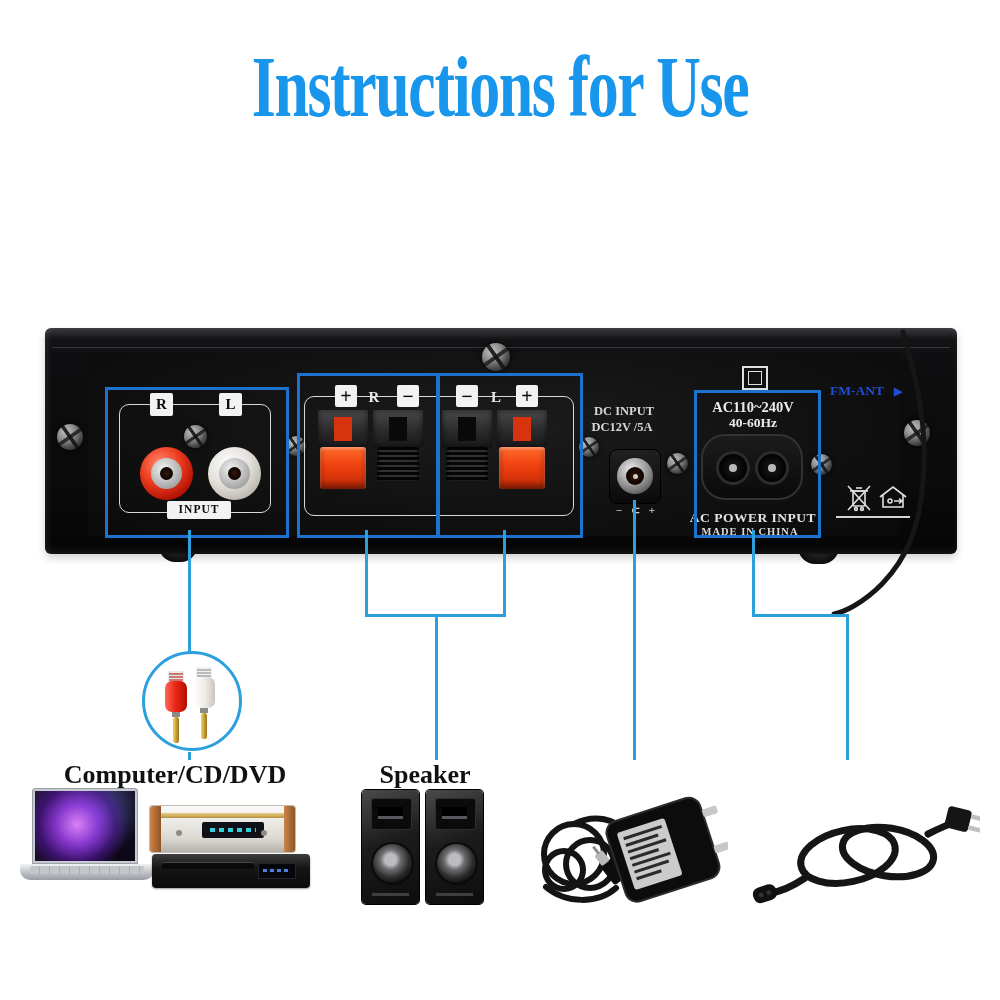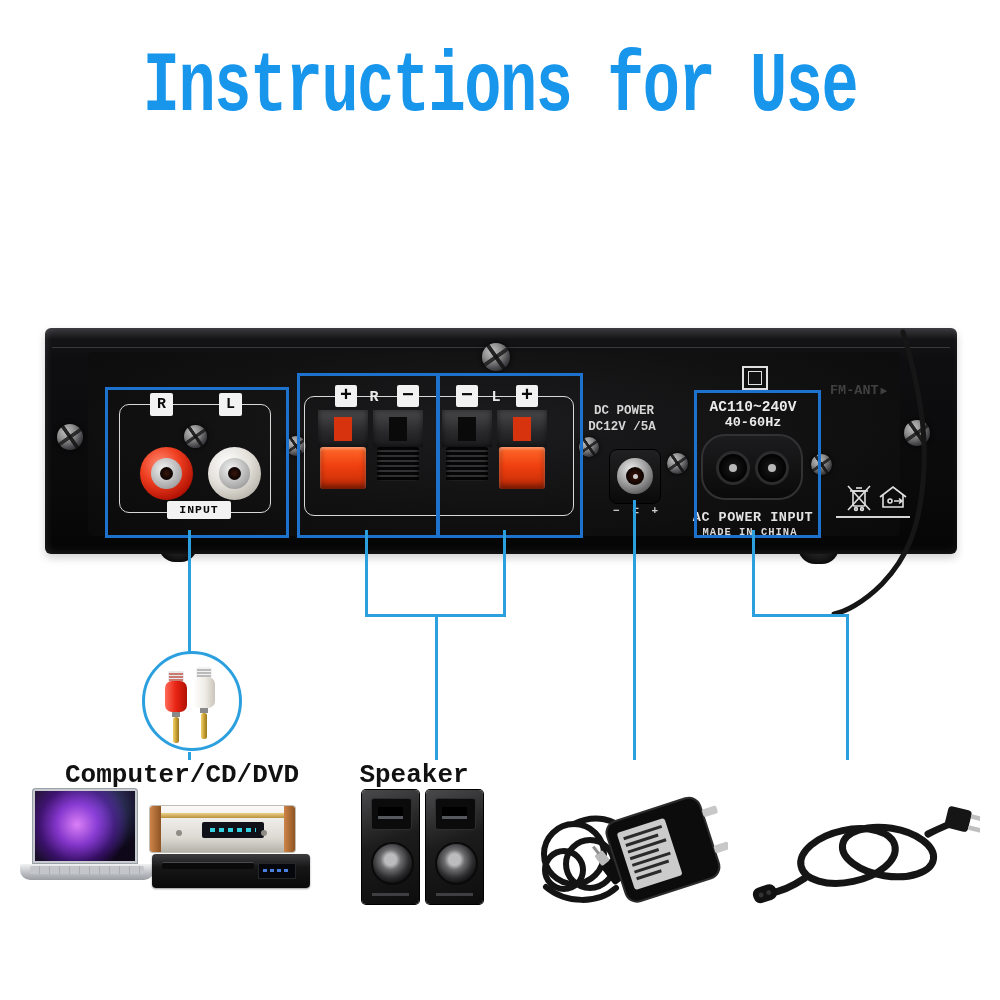--- a/index.html
+++ b/index.html
@@ -1,17 +1,17 @@
 <!DOCTYPE html>
 <html style="--title-blue: #1896EC; --box-blue: #1C72CC; --line-blue: #2CA0DF; --terminal-red: #E8401A;"><head>
 <meta charset="utf-8">
 <style>
   html,body{margin:0;padding:0;background:#fff;}
   .stage{position:relative;width:1000px;height:1000px;background:#fff;overflow:hidden;
-         font-family:Liberation Mono, monospace;}
+         font-family:Liberation Serif, serif;}
   .abs{position:absolute;}
 
   
   .title{position:absolute;left:0;right:0;top:44px;text-align:center;
          font-size:86px;font-weight:bold;letter-spacing:-2px;line-height:1;
          color:var(--title-blue,#1896EC);transform:scaleX(.72);}
 
   
   .amp-body{left:45px;top:328px;width:912px;height:226px;z-index:1;border-radius:6px;
     background:linear-gradient(180deg,#3a3a3e 0%,#141416 5%,#0e0e10 14%,#0a0a0b 70%,#050505 100%);
@@ -114,22 +114,22 @@
   .ac-inlet{left:701px;top:434px;width:98px;height:62px;z-index:4;border-radius:24px;
     background:linear-gradient(180deg,#1c1c1e,#0a0a0a);border:2px solid #323234;}
   .ac-pinwell{position:absolute;top:15px;width:28px;height:28px;border-radius:50%;
     background:radial-gradient(#1a1a1b,#000 75%);border:3px solid #2c2c2e;}
   .ac-pw1{left:13px;} .ac-pw2{left:52px;}
   .ac-pin{position:absolute;left:10px;top:10px;width:8px;height:8px;border-radius:50%;background:#b9b9b9;}
   .ac-label{left:683px;top:510px;width:140px;font-size:13.5px;letter-spacing:.5px;color:#e4e4e4;}
   .ac-origin{left:690px;top:526px;width:120px;font-size:10.5px;letter-spacing:1px;color:#dadada;}
 
   
-  .fm{left:830px;top:383px;z-index:4;display:flex;align-items:center;gap:2px;
-      font-weight:bold;font-size:13.5px;color:#404040;}
+  .fm{left:830px;top:383px;z-index:4;display:flex;align-items:center;gap:10px;
+      font-weight:bold;font-size:13.5px;color:#1d4ed8;}
   .fm-arrow{font-size:11px;}
   .icon-svg{z-index:4;}
   .wire-svg{left:790px;top:322px;width:170px;height:300px;z-index:3;}
   .cert-line{left:836px;top:516px;width:74px;height:2px;background:#d5d5d5;z-index:4;}
 
   
   .ln{z-index:6;background:var(--line-blue,#2CA0DF);}
   .ln-input{left:188px;top:530px;width:3px;height:124px;}
   .ln-input2{left:188px;top:752px;width:3px;height:8px;}
   .ln-spk-l{left:365px;top:530px;width:3px;height:87px;}
@@ -139,22 +139,22 @@
   .ln-dc{left:633px;top:500px;width:3px;height:260px;}
   .ln-ac1{left:752px;top:530px;width:3px;height:87px;}
   .ln-ac-h{left:752px;top:614px;width:97px;height:3px;}
   .ln-ac2{left:846px;top:614px;width:3px;height:146px;}
   .rca-circle{left:142px;top:651px;width:94px;height:94px;z-index:7;background:#fff;
     border:3px solid var(--line-blue,#2CA0DF);border-radius:50%;overflow:hidden;}
 
   
   .cap{z-index:3;top:760px;height:30px;font-size:26px;font-weight:bold;color:#111;
        text-align:center;line-height:30px;}
-  .cap-computer{left:52px;width:260px;}
-  .cap-speaker{left:334px;width:160px;text-align:center;}
+  .cap-computer{left:45px;width:260px;}
+  .cap-speaker{left:345px;width:160px;text-align:center;}
   .cap-dc{left:500px;width:245px;}
   .cap-ac{left:742px;width:245px;}
 
   
   .prod{z-index:2;}
   .laptop{left:20px;top:788px;width:134px;height:102px;}
   .lap-screen{position:absolute;left:12px;top:0;width:106px;height:76px;background:#c7cbd0;
     border-radius:4px 4px 0 0;box-shadow:inset 0 0 0 1px #9aa0a6;}
   .lap-display{position:absolute;left:3px;top:3px;right:3px;bottom:3px;
     background:
@@ -261,21 +261,21 @@
     <div class="clip-btn"></div>
   </div>
   <div class="abs clip red c4">
     <div class="clip-top"></div>
     <div class="clip-btn"></div>
   </div>
 
   <div class="abs bluebox box-spk-l"></div>
   <div class="abs bluebox box-spk-r"></div>
 
-  <div class="abs ptext dc-name">DC POWER</div>
+  <div class="abs ptext dc-name">DC INPUT</div>
   <div class="abs ptext dc-spec">DC12V /5A</div>
   <div class="abs dc-jack">
     <div class="dc-ring">
       <div class="dc-hole">
         <div class="dc-pin"></div>
       </div>
     </div>
   </div>
   <div class="abs ptext dc-pol">− ⊂ +</div>
 

